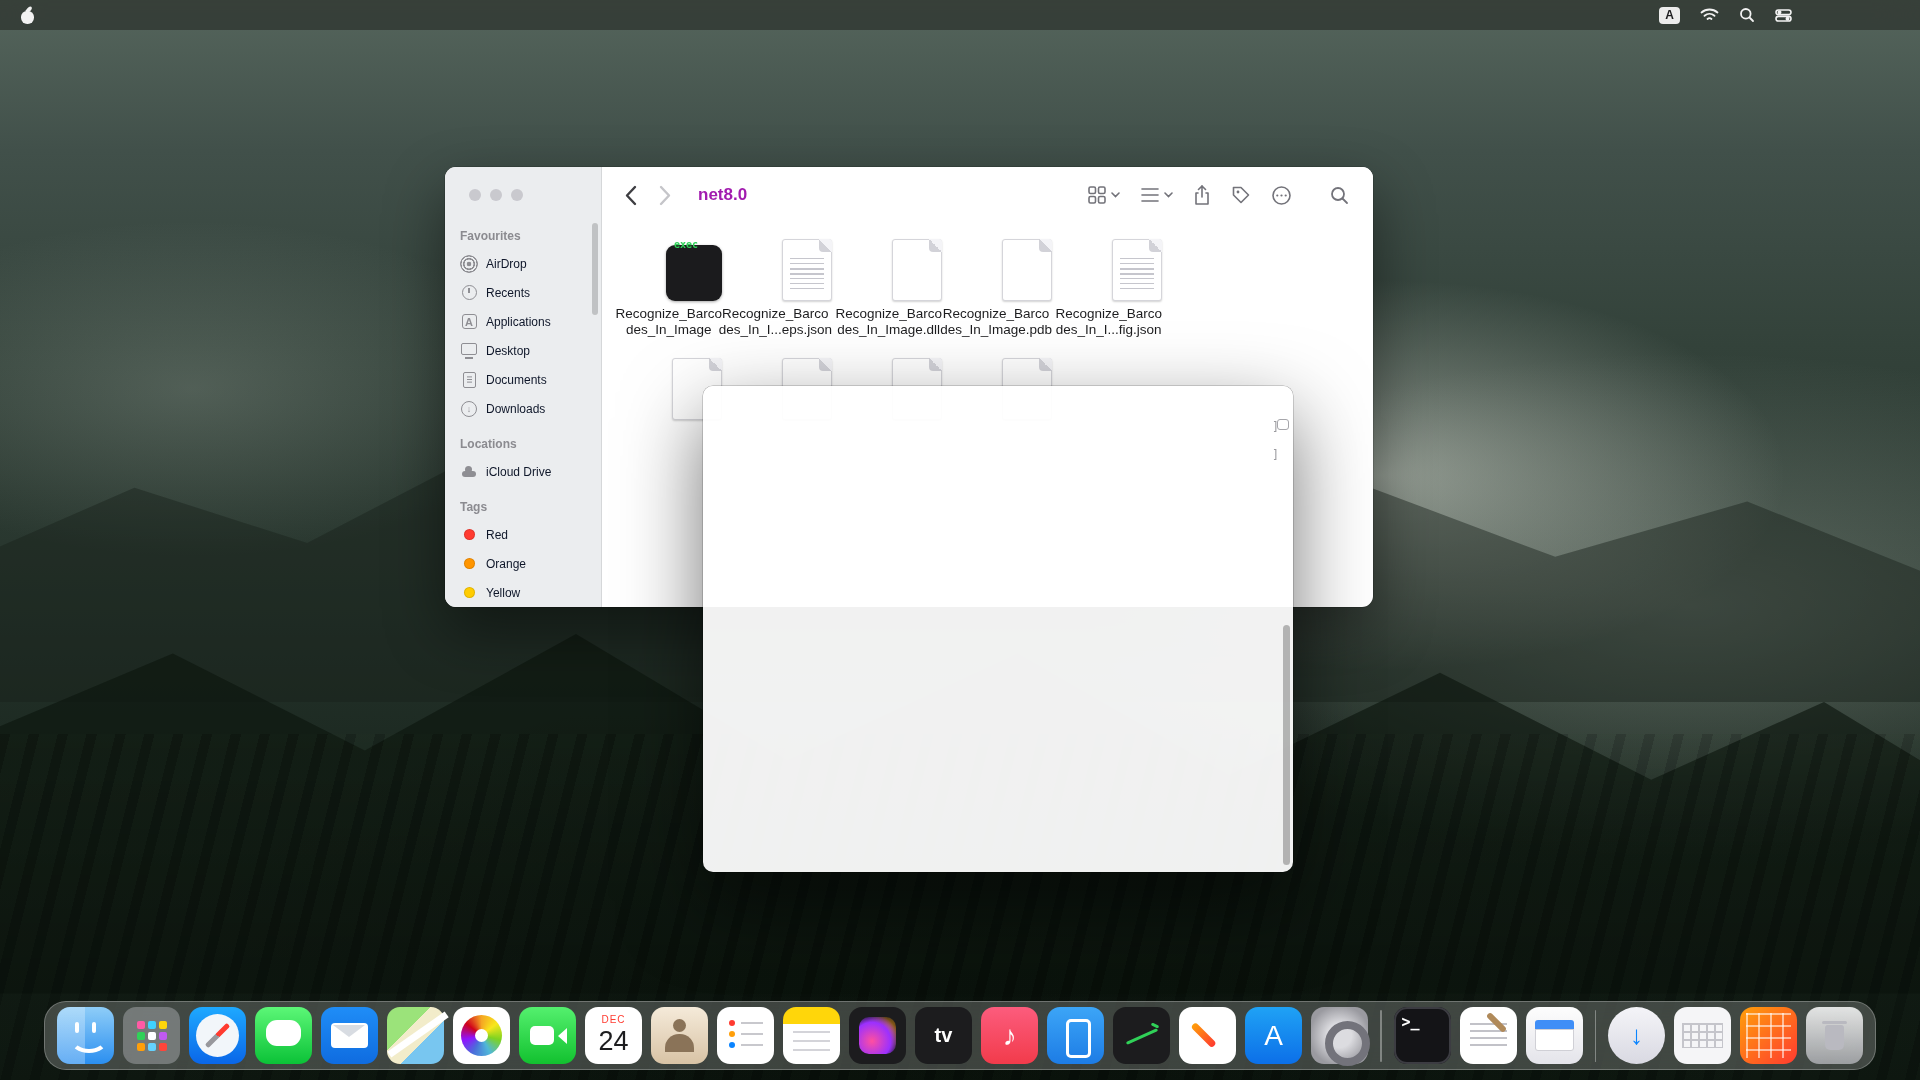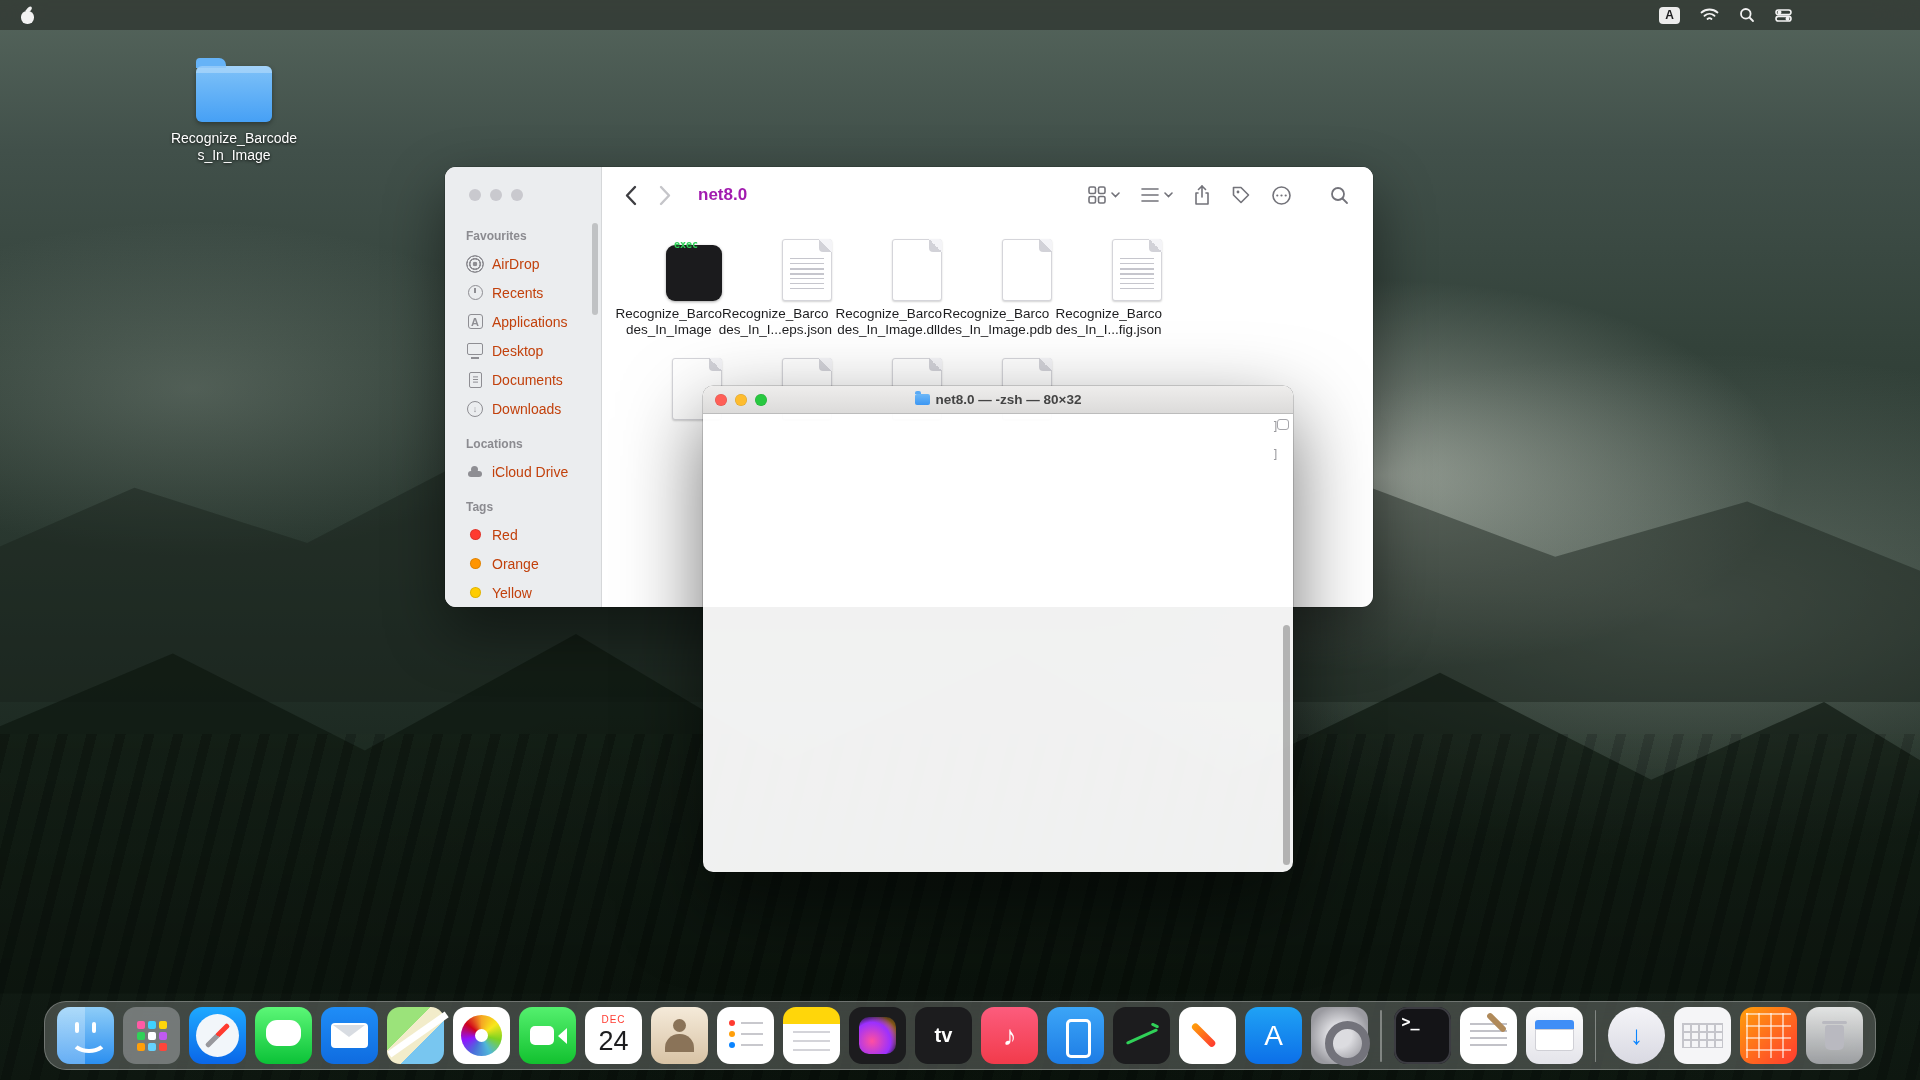--- a/index.html
+++ b/index.html
@@ -59,23 +59,23 @@
   .finder { position:absolute; left:445px; top:167px; width:928px; height:440px; z-index:10;
     border-radius:11px; background:#ffffff; overflow:hidden;
     box-shadow:0 0 0 0.5px rgba(0,0,0,0.25), 0 24px 60px rgba(0,0,0,0.45); }
   .fsidebar { position:absolute; left:0; top:0; bottom:0; width:157px;
     background:rgba(234,236,238,0.93); border-right:1px solid rgba(0,0,0,0.09); }
   .ftraffic { position:absolute; left:24px; top:22px; display:flex; gap:9px; }
   .tdot { width:12px; height:12px; border-radius:50%; }
   .tdot.inactive { background:#c9c9ce; }
   .sb-scroll { position:absolute; right:3px; top:56px; width:6px; height:92px;
     background:rgba(0,0,0,0.18); border-radius:3px; }
-  .fside-list { position:absolute; left:6px; right:0; top:48px; }
+  .fside-list { position:absolute; left:0; right:0; top:48px; }
   .srow { display:flex; align-items:center; height:29px; padding-left:15px; gap:8px;
-    font-size:14px; color:#c2410c; }
+    font-size:12px; color:#0f172a; }
   .sk-header { height:26px; margin-top:8px; font-size:12px; font-weight:600; color:#8b8b90; }
   .sicon { width:18px; height:18px; position:relative; flex:0 0 18px;
     display:flex; align-items:center; justify-content:center; }
   .si-airdrop { border-radius:50%;
     background:radial-gradient(circle, #8e8e93 0 2px, transparent 2.6px 4.4px, #8e8e93 4.6px 5.8px, transparent 6.2px 7.4px, #8e8e93 7.6px 8.8px, transparent 9px); }
   .si-recents { }
   .si-recents::before { content:""; width:13px; height:13px; border:1.6px solid #8e8e93; border-radius:50%; }
   .si-recents::after { content:""; position:absolute; width:1.6px; height:4.5px; background:#8e8e93; top:4.5px; }
   .si-applications::before { content:"A"; font-size:11px; font-weight:700; color:#8e8e93;
     border:1.6px solid #8e8e93; border-radius:3px; width:13px; height:13px;
@@ -316,24 +316,20 @@
         <svg width="17" height="13" viewBox="0 0 17 13" fill="none" stroke="#f2f2f2" stroke-width="1.6">
           <rect x="1" y="1" width="15" height="4.6" rx="2.3"></rect>
           <rect x="1" y="7.4" width="15" height="4.6" rx="2.3"></rect>
           <circle cx="4.5" cy="3.3" r="1.2" fill="#f2f2f2"></circle>
           <circle cx="12.5" cy="9.7" r="1.2" fill="#f2f2f2"></circle>
         </svg>
       </span>
     </div>
   </div>
 
-  <div class="desktop-icon">
-    <div class="dfolder"></div>
-    <div class="dlabel">Recognize_Barcodes_In_Image</div>
-  </div>
 
   <div class="finder">
     <div class="fsidebar">
       <div class="ftraffic">
         <span class="tdot inactive"></span>
         <span class="tdot inactive"></span>
         <span class="tdot inactive"></span>
       </div>
       <div class="sb-scroll"></div>
       <div class="fside-list">
@@ -552,31 +548,20 @@
             <div class="flabel">
               <span class="l"></span>
               <span class="l"></span>
             </div>
           </div>
         </div>
     </div>
   </div>
 
   <div class="terminal">
-    <div class="ttitlebar">
-      <div class="ttraffic">
-        <span class="tdot red"></span>
-        <span class="tdot yellow"></span>
-        <span class="tdot green"></span>
-      </div>
-      <span class="ttitle">
-        <span class="tfold"></span>
-        <span>net8.0 — -zsh — 80×32</span>
-      </span>
-    </div>
     <div class="tcontent">
       <div>
 
       <div class="tline"></div>
           <div class="tline"></div>
           <div class="tline"></div>
           <div class="tline"></div>
           <div class="tline"></div>
           <div class="tline"></div>
           <div class="tline"></div>

